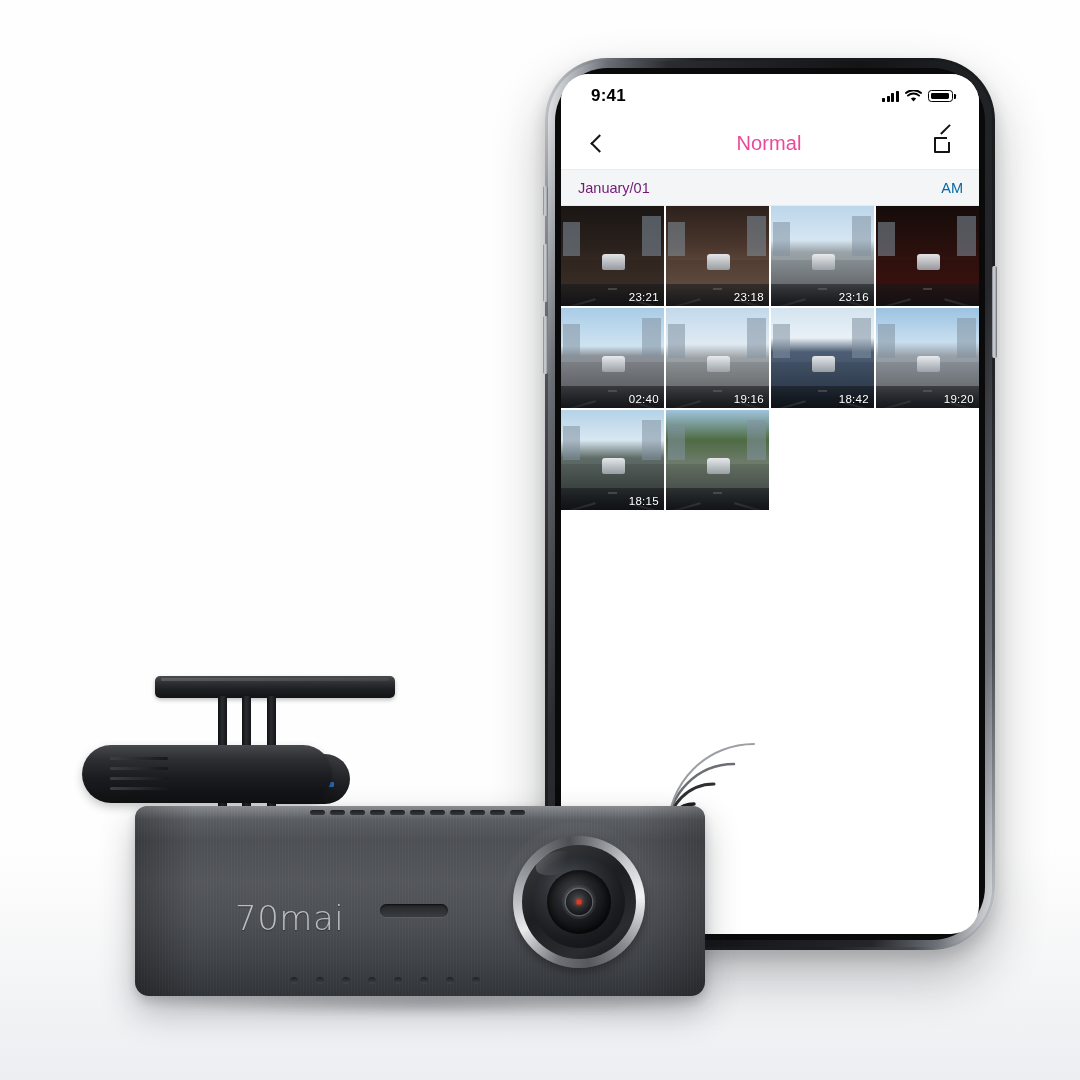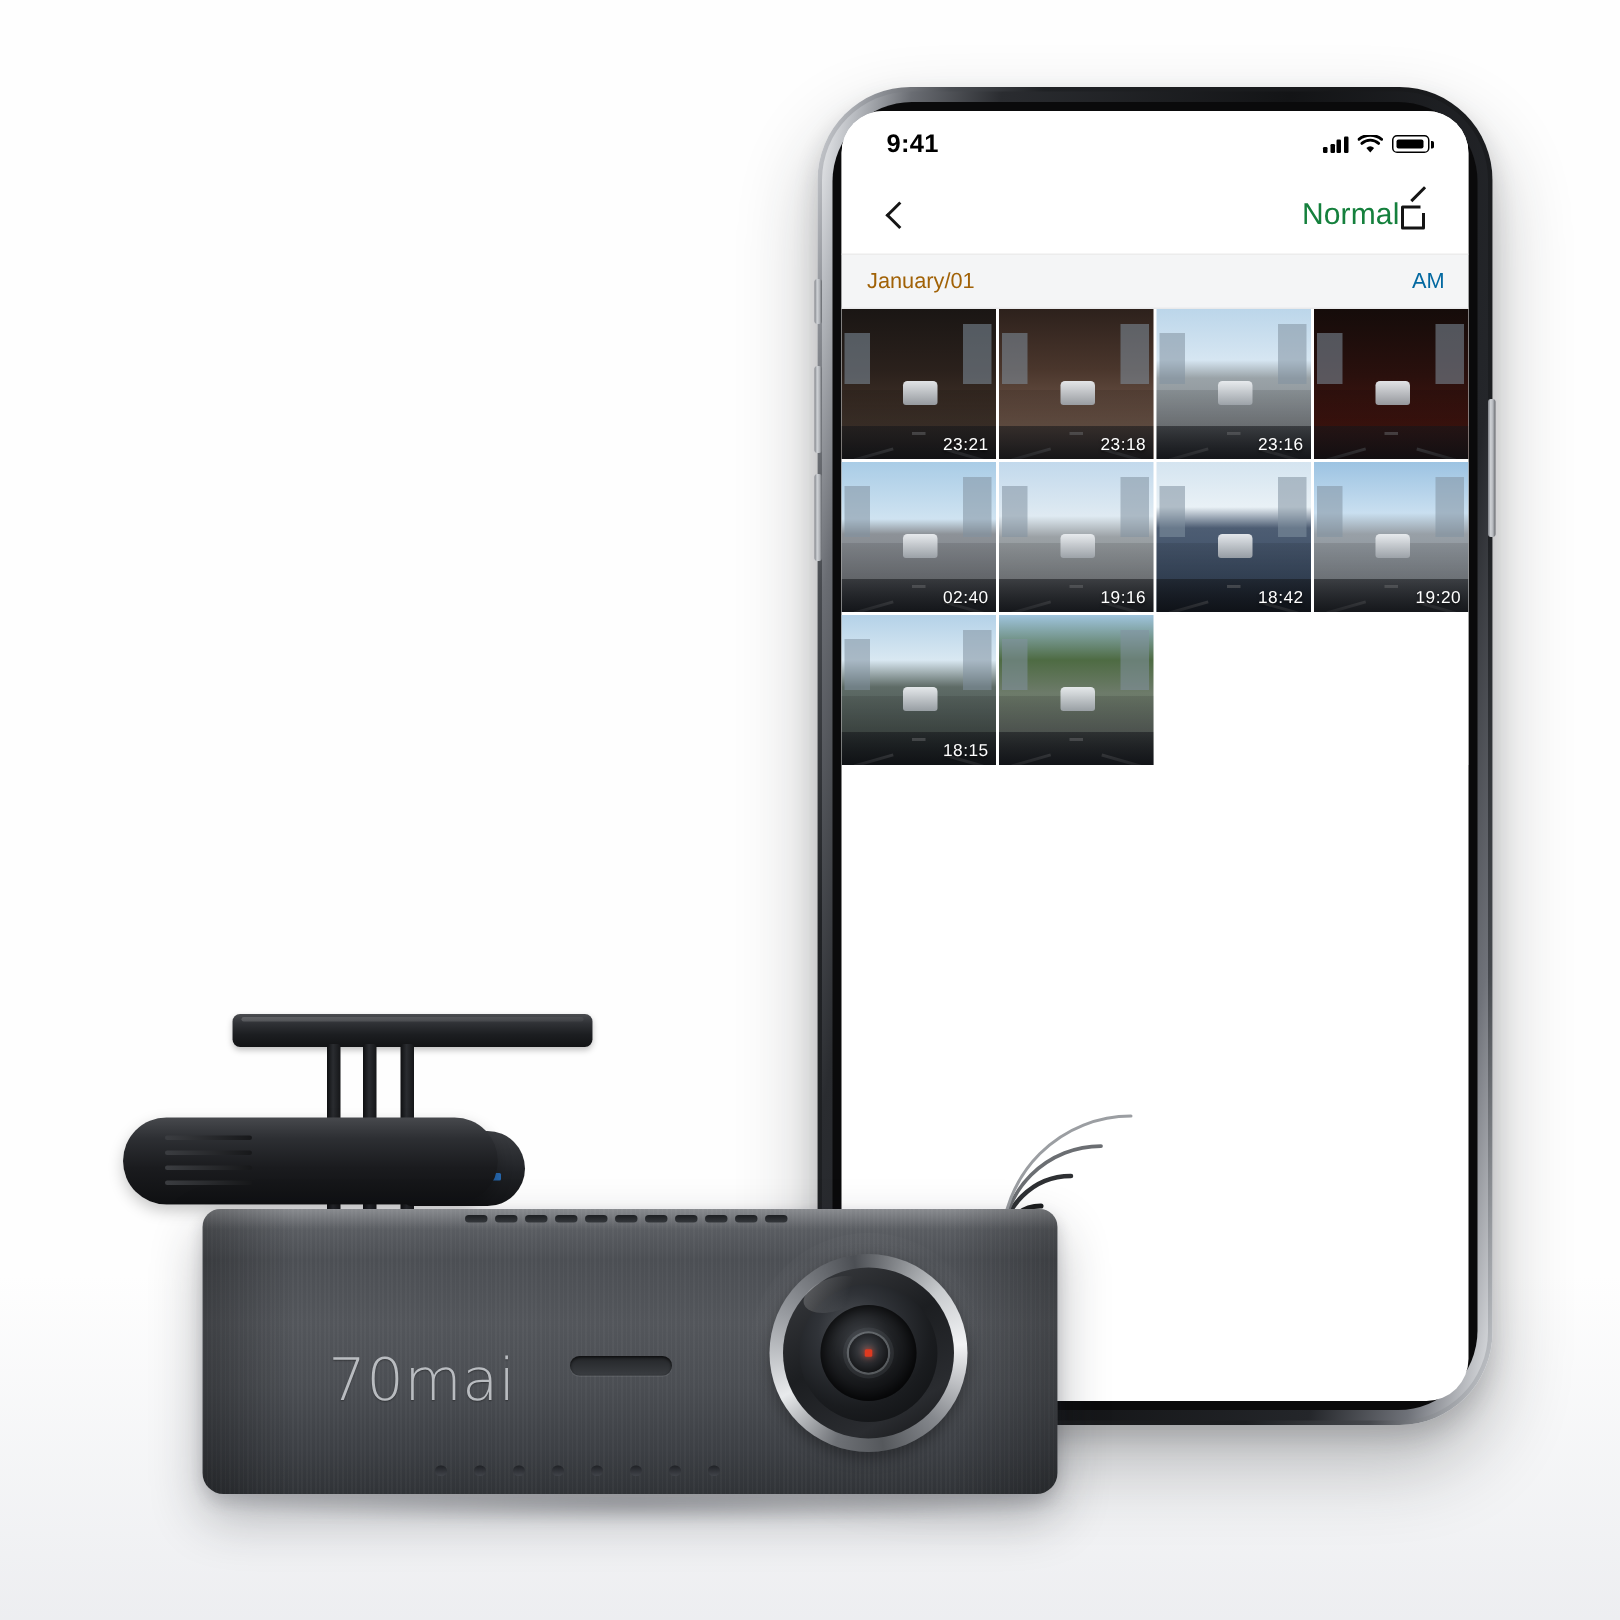--- a/index.html
+++ b/index.html
@@ -113,21 +113,21 @@
   .nav-back {
     width:24px; height:24px; position:relative; cursor:pointer;
   }
   .nav-back::before {
     content:""; position:absolute; left:8px; top:5px;
     width:11px; height:11px;
     border-left:2.2px solid #151515; border-bottom:2.2px solid #151515;
     transform:rotate(45deg);
   }
   .nav-title {
-    flex:1; text-align:right; font-size:20px; color:#15803d;
+    flex:1; text-align:center; font-size:20px; color:#ec4899;
     letter-spacing:.1px; margin-left:-4px;
   }
   .nav-edit { width:24px; height:24px; position:relative; cursor:pointer; }
   .nav-edit .sq {
     position:absolute; left:1px; top:5px; width:16px; height:16px;
     border:2px solid #141414; border-radius:1px;
   }
   .nav-edit .pen {
     position:absolute; left:8px; top:1.5px; width:13px; height:2.4px;
     background:#141414; transform:rotate(-45deg); transform-origin:left center;
@@ -136,21 +136,21 @@
     position:absolute; right:3px; top:3px; width:7px; height:7px; background:#fff;
   }
 
   
   .datebar {
     height:36px; background:#f4f5f6;
     display:flex; align-items:center; justify-content:space-between;
     padding:0 16px 0 17px;
     border-bottom:1px solid #e9eaeb;
   }
-  .date-label { font-size:14.5px; color:#a16207; }
+  .date-label { font-size:14.5px; color:#701a75; }
   .date-ampm  { font-size:14.5px; color:#0369a1; }
 
   
   .thumb-grid {
     display:grid;
     grid-template-columns:repeat(4, 1fr);
     gap:2px;
     background:#ffffff;
     padding:0;
   }
@@ -270,22 +270,22 @@
   }
   .body-shadow-left {
     position:absolute; left:0; top:0; width:60px; bottom:0;
     background:linear-gradient(to right, rgba(0,0,0,.26), rgba(0,0,0,0));
   }
   .body-shadow-right {
     position:absolute; right:0; top:0; width:70px; bottom:0;
     background:linear-gradient(to left, rgba(0,0,0,.22), rgba(0,0,0,0));
   }
   .logo {
-    position:absolute; left:84px; top:92px;
-    font-size:39px; color:#b9bcc0; letter-spacing:.5px;
+    position:absolute; left:100px; top:92px;
+    font-size:34px; color:#b9bcc0; letter-spacing:.5px;
     font-family:"DejaVu Sans", sans-serif; font-weight:300;
     text-shadow:0 1px 1px rgba(0,0,0,.35);
   }
   .slot {
     position:absolute; left:245px; top:98px; width:68px; height:13px;
     border-radius:7px;
     background:linear-gradient(to bottom,#232528,#3a3d41);
     box-shadow:inset 0 1px 2px rgba(0,0,0,.7), 0 1px 0 rgba(255,255,255,.07);
   }
   .top-vents { position:absolute; left:175px; top:4px; width:215px; height:7px; }

